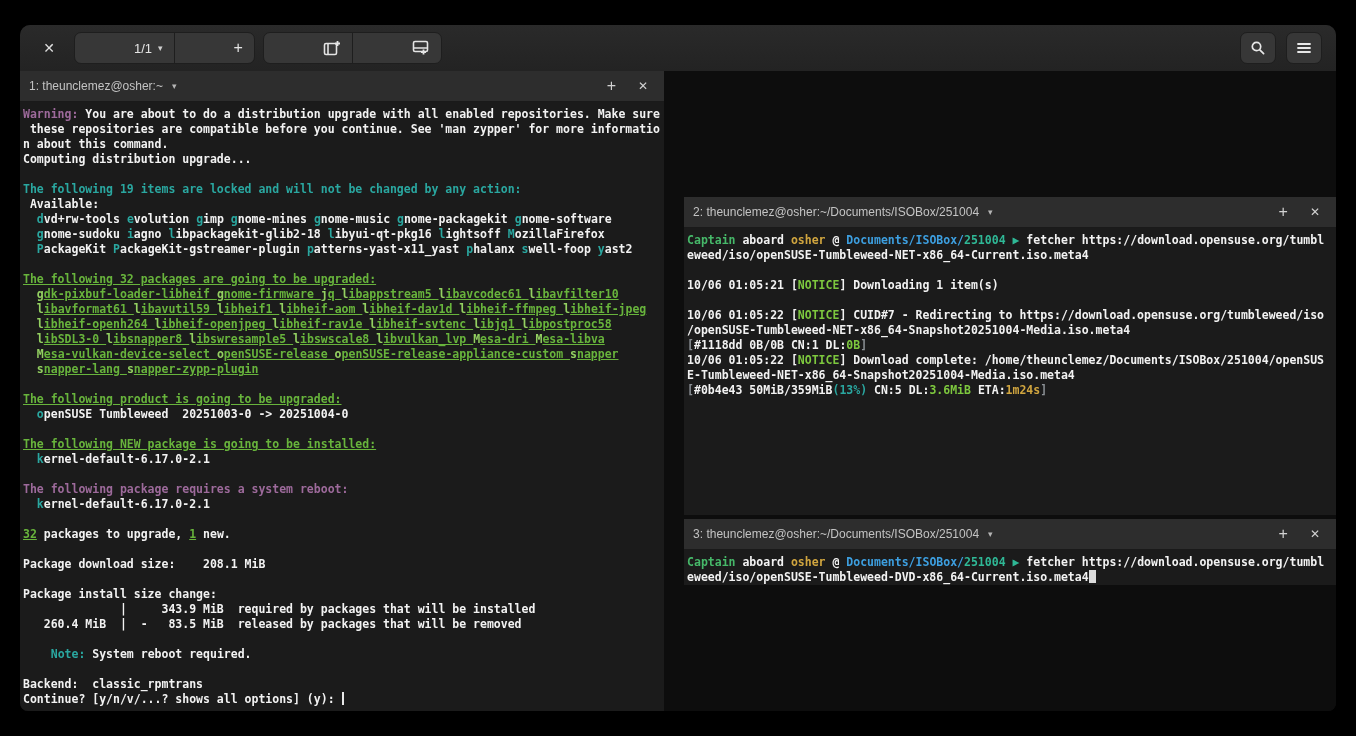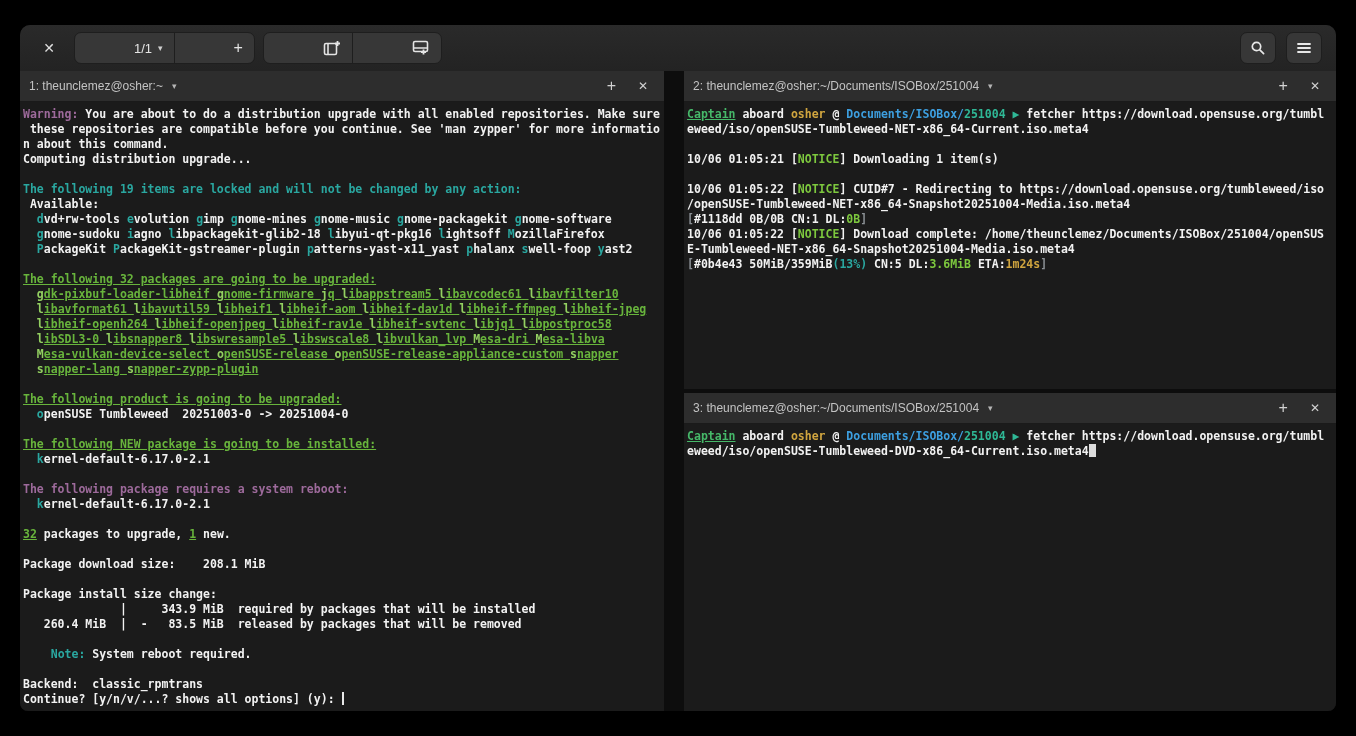--- a/index.html
+++ b/index.html
@@ -14,21 +14,21 @@
     overflow:hidden;margin-left:8px;}
   .btn-group .gbtn{display:flex;align-items:center;justify-content:center;color:#e4e4e4;font-size:13px;
     padding:0 11px;border-right:1px solid #1e1e1e;margin-left:48px;}
   .btn-group .gbtn:last-child{border-right:none;}
   .caret-down{font-size:9px;color:#cfcfcf;margin-left:6px;}
   .hb-title{position:absolute;left:0;right:0;text-align:center;color:#ececec;font-weight:bold;font-size:13px;pointer-events:none;}
   .hb-right{margin-left:auto;display:flex;gap:10px;margin-right:14px;}
   .sq-btn{width:34px;height:30px;background:#373737;border:1px solid #1e1e1e;border-radius:7px;
     display:flex;align-items:center;justify-content:center;}
   
-  .session{position:absolute;top:46px;left:0;right:0;bottom:0;background:#0d0d0d;display:flex;gap:20px;}
+  .session{position:absolute;top:46px;left:0;right:0;bottom:0;background:#0d0d0d;display:flex;gap:20px;align-items:center;}
   .col{display:flex;flex-direction:column;gap:4px;}
   .col-left{width:652px;}
   .col-right{width:660px;}
   .pane{background:#1b1b1b;display:flex;flex-direction:column;overflow:hidden;}
   .pane-1{height:640px;}
   .pane-2{height:318px;}
   .pane-3{height:318px;}
   .pane-hdr{height:30px;background:#2d2d2d;border-bottom:1px solid #1a1a1a;display:flex;align-items:center;flex:none;}
   .pane-title{color:#c3c3c3;font-size:12px;margin-left:9px;}
   .pane-caret{color:#b5b5b5;font-size:9px;margin-left:9px;}
@@ -40,21 +40,21 @@
     font-weight:bold;white-space:pre;overflow:hidden;color:#f2f2f2;}
   .tline{height:15px;line-height:15px;}
   .s-w{color:#f2f2f2;}
   .s-t{color:#2aa7a0;}
   .s-g{color:#68b43c;text-decoration:underline;}
   .s-G{color:#93d061;}
   .s-p{color:#9d6a9b;}
   .s-y{color:#d0a53f;}
   .s-b{color:#3d9fe0;}
   .s-q{color:#2fb896;}
-  .s-c{color:#46b869;text-decoration:underline;}
+  .s-c{color:#46b869;}
   .s-n{color:#7dc83e;}
   .s-d{color:#8b9095;}
   .s-i{display:inline-block;width:2px;height:13px;background:#e8e8e8;vertical-align:-2px;}
   .s-k{display:inline-block;width:7px;height:13px;background:#dcdcdc;vertical-align:-2px;}
   svg{display:block;}
 </style>
 </head>
 <body>
 
 <div class="window">

